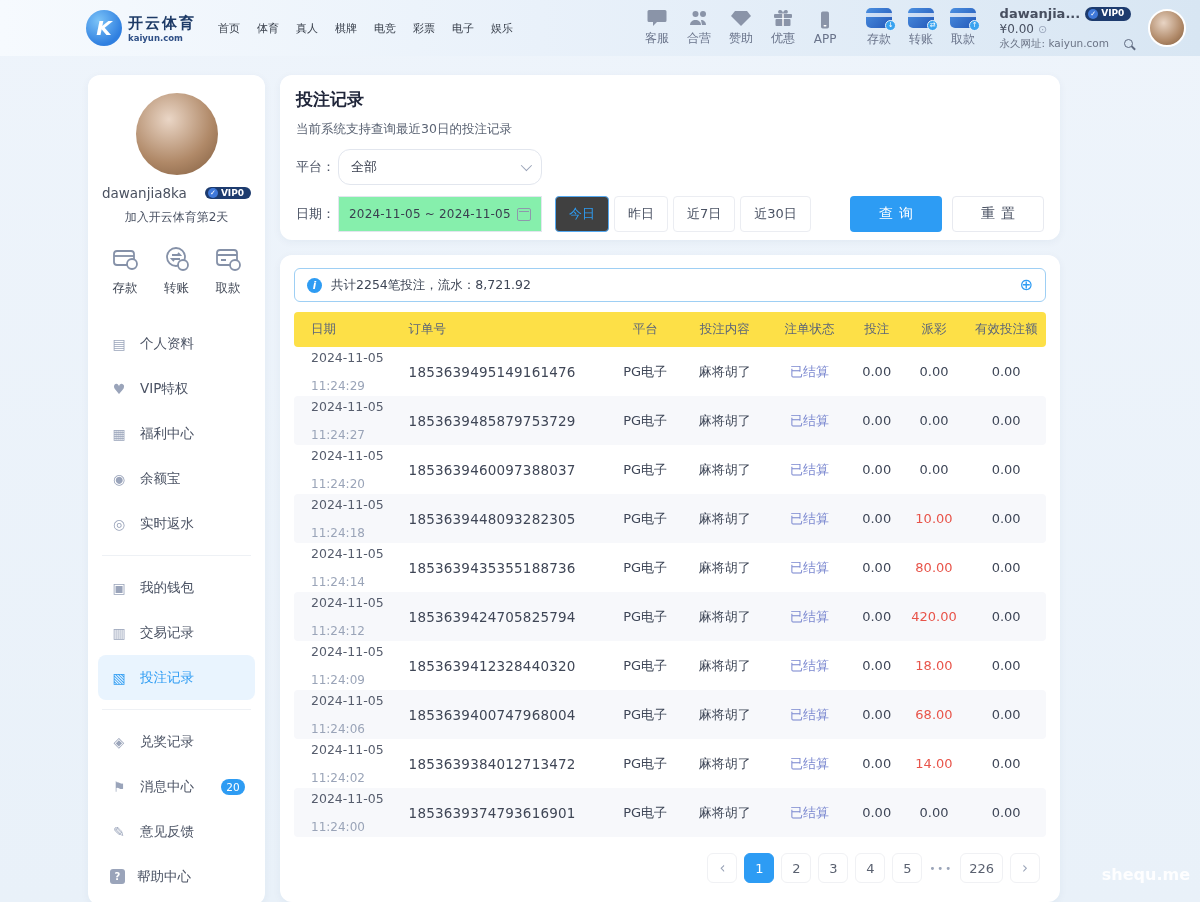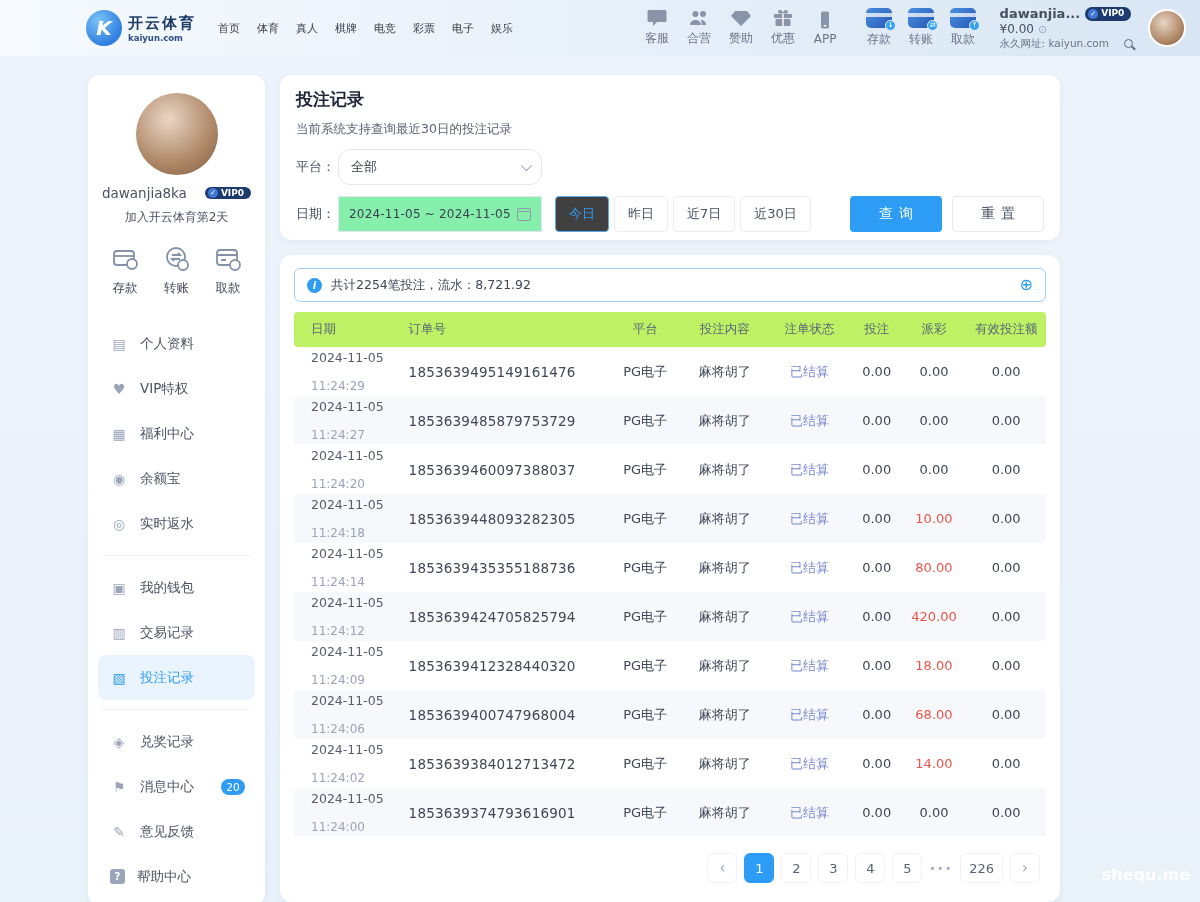--- a/index.html
+++ b/index.html
@@ -98,21 +98,21 @@
     color:#4a5263; font-size:14px; letter-spacing:6px; text-indent:6px; display:flex; align-items:center; justify-content:center;
     cursor:pointer; }
   
   .card-records { left:280px; top:255px; width:780px; height:647px; padding:13px 14px; }
   .summary-bar { height:34px; border:1px solid #9ecff4; border-radius:6px; display:flex; align-items:center;
     padding:0 12px; background:#fff; }
   .info-icon { width:15px; height:15px; border-radius:50%; background:#2e9cf3; color:#fff;
     font-size:10px; font-weight:bold; text-align:center; line-height:15px; font-style:italic; }
   .summary-text { margin-left:9px; font-size:12.5px; color:#3e4656; }
   .expand-icon { margin-left:auto; color:#2e9cf3; font-size:16px; cursor:pointer; line-height:1; }
-  .thead { display:flex; align-items:center; height:35px; background:#bef264; border-radius:4px; margin-top:10px; }
+  .thead { display:flex; align-items:center; height:35px; background:#fde047; border-radius:4px; margin-top:10px; }
   .thead .th { font-size:12.5px; color:#5b6579; }
   .col-date   { width:115px; padding-left:17px; }
   .col-order  { width:200px; }
   .col-platform { width:75px; text-align:center; }
   .col-content  { width:85px; text-align:center; }
   .col-status   { width:85px; text-align:center; }
   .col-bet    { width:50px; text-align:center; }
   .col-payout { width:65px; text-align:center; }
   .col-valid  { width:80px; text-align:center; }
   .trow { display:flex; align-items:center; height:49px; }

